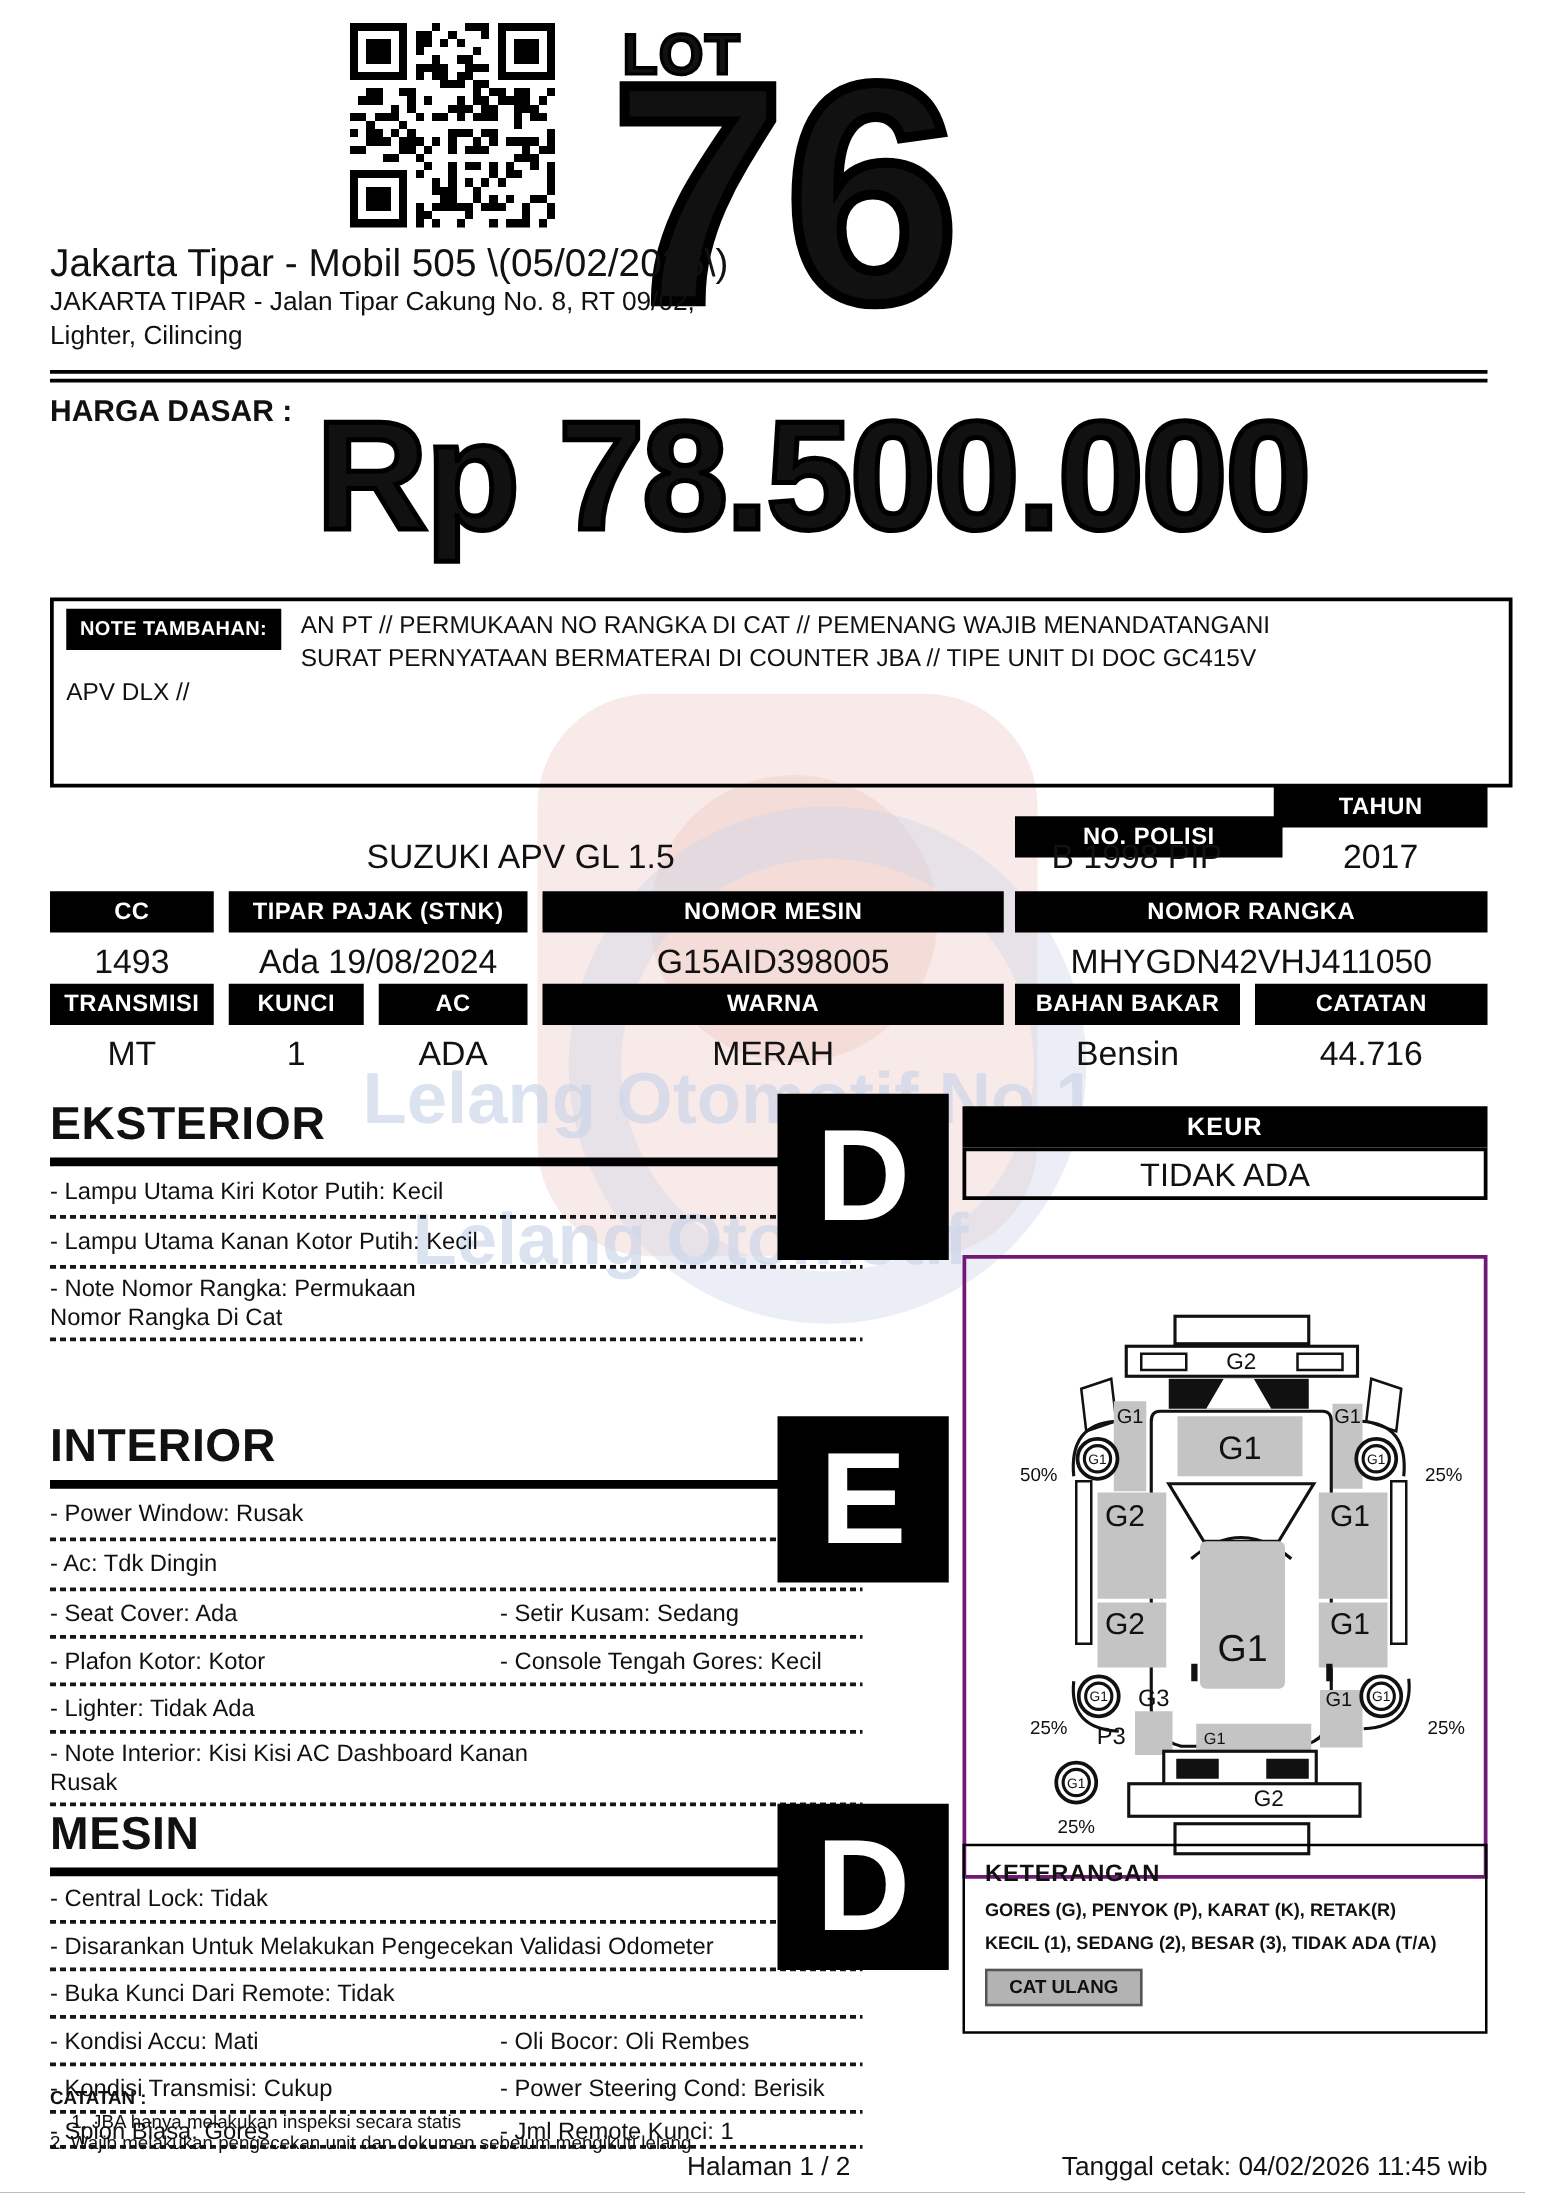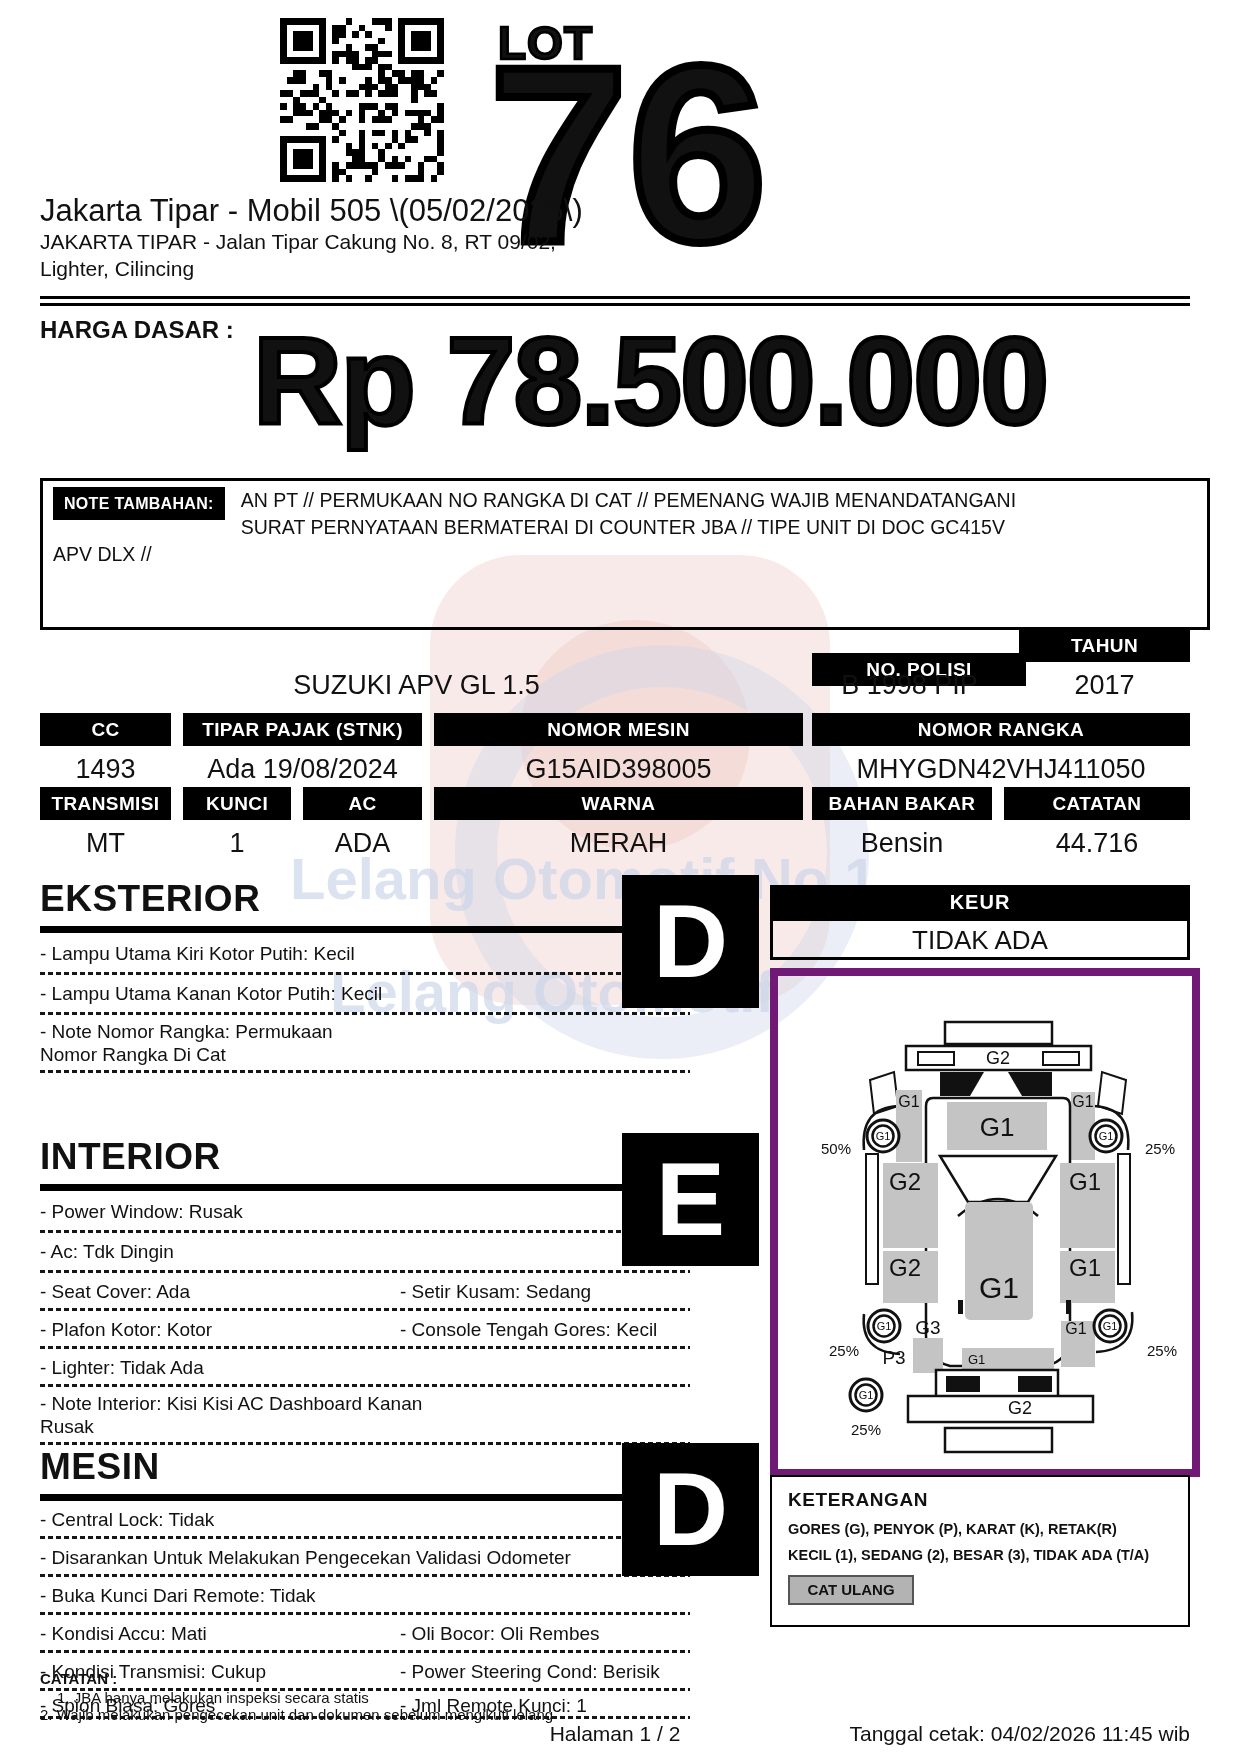--- a/index.html
+++ b/index.html
@@ -30,21 +30,21 @@
   
   .sect{position:absolute;left:40px;font-size:37px;font-weight:bold;letter-spacing:.5px}
   .rule{position:absolute;left:40px;width:650px;height:7px;background:#000}
   .it{position:absolute;font-size:19px;line-height:23px;width:575px}
   .dot{position:absolute;left:40px;width:650px;height:3px;background:repeating-linear-gradient(90deg,#161616 0 5px,transparent 5px 8px)}
   .grade{position:absolute;left:622px;width:137px;height:133px;background:#000;color:#fff;font-weight:bold;font-size:104px;display:flex;align-items:center;justify-content:center;z-index:3}
   .cat{position:absolute;font-size:15px;line-height:18px;z-index:4}
   
   .kbar{position:absolute;left:770px;top:885px;width:420px;height:33px;background:#000;color:#fff;font-weight:bold;font-size:20px;line-height:34px;text-align:center;letter-spacing:1px}
   .kval{position:absolute;left:770px;top:918px;width:414px;height:36px;border:3px solid #000;font-size:26px;line-height:38px;text-align:center}
-  .dbox{position:absolute;left:770px;top:968px;width:414px;height:493px;border:8px solid #701a75}
+  .dbox{position:absolute;left:770px;top:1004px;width:414px;height:493px;border:3px solid #701a75}
   .ketbox{position:absolute;left:770px;top:1475px;width:416px;height:148px;border:2px solid #000}
   .ket-title{position:absolute;left:16px;top:12px;font-size:19px;font-weight:bold;letter-spacing:.6px}
   .ket-line1{position:absolute;left:16px;top:44px;font-size:14.5px;font-weight:bold}
   .ket-line2{position:absolute;left:16px;top:70px;font-size:14.5px;font-weight:bold}
   .badge{position:absolute;left:16px;top:98px;width:122px;height:26px;border:2px solid #555;background:#b3b3b3;font-size:15px;font-weight:bold;text-align:center;line-height:26px}
   
   .foot-page{position:absolute;left:40px;top:1722px;width:1150px;text-align:center;font-size:21px}
   .foot-print{position:absolute;left:700px;top:1722px;width:490px;text-align:right;font-size:21px}
   
   svg text{font-family:"Liberation Sans",sans-serif;fill:#111}

